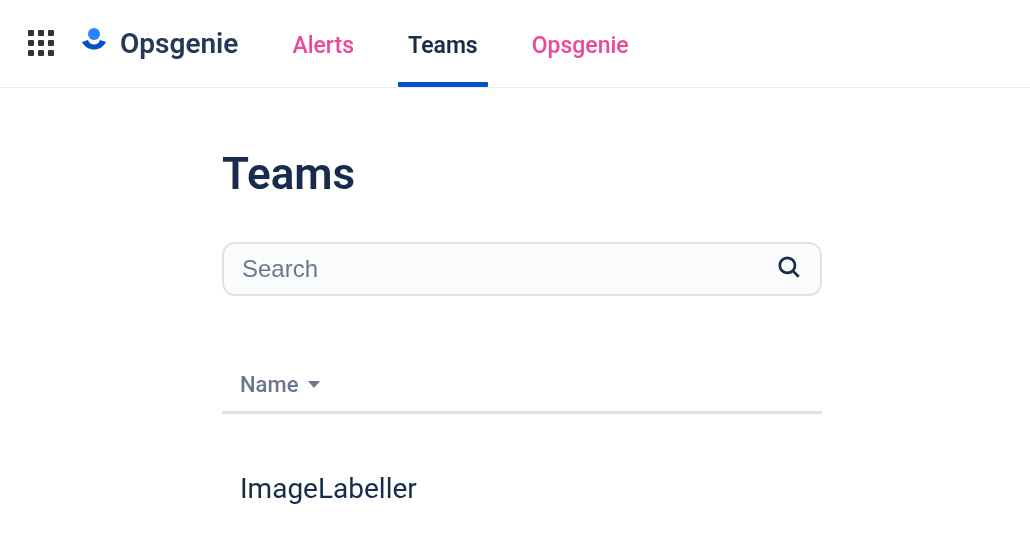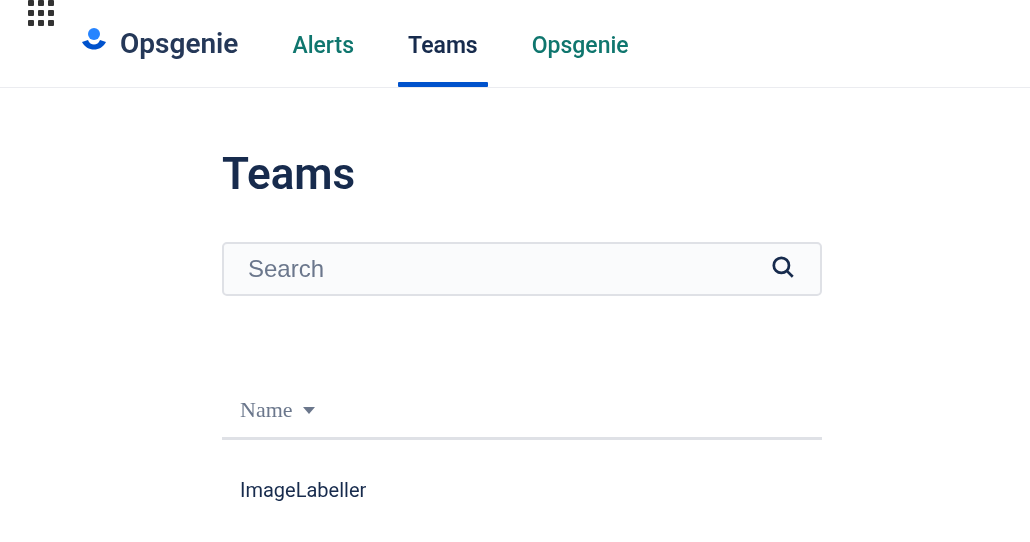--- a/index.html
+++ b/index.html
@@ -6,20 +6,21 @@
   body {
     font-family: -apple-system, BlinkMacSystemFont, "Segoe UI", Roboto, Helvetica, Arial, sans-serif;
     background: #fff;
     color: #172B4D;
     width: 1030px;
     height: 542px;
     overflow: hidden;
   }
   .topbar {
     display: flex;
+    align-items: center;
     height: 88px;
     border-bottom: 1px solid #EBECF0;
     padding: 0 24px 0 28px;
     position: relative;
   }
   .app-switcher {
     width: 28px; height: 28px;
     display: grid;
     grid-template-columns: repeat(3, 6px);
     grid-template-rows: repeat(3, 6px);
@@ -29,21 +30,21 @@
   }
   .app-switcher span { background: #333; border-radius: 1px; }
   .logo-block { display: flex; align-items: center; margin-right: 50px; cursor: pointer; }
   .logo-block svg { width: 32px; height: 32px; }
   .logo-text {
     font-size: 28px; font-weight: 600; color: #253858; margin-left: 10px;
   }
   .nav { display: flex; align-items: center; gap: 46px; }
   .nav-item {
     font-size: 23px;
-    color: #0f766e;
+    color: #ec4899;
     font-weight: 500;
     padding: 30px 4px 26px 4px;
     cursor: pointer;
     position: relative;
   }
   .nav-item.active {
     color: #172B4D;
     font-weight: 600;
   }
   .nav-item.active::after {
@@ -60,26 +61,26 @@
   }
   .page-title {
     font-size: 44px;
     font-weight: 600;
     color: #172B4D;
     margin-bottom: 42px;
   }
   .search-wrap {
     width: 600px;
     border: 2px solid #DFE1E6;
-    border-radius: 5px;
+    border-radius: 13px;
     background: #FAFBFC;
     display: flex;
     align-items: center;
-    padding: 10px 24px;
-    margin-bottom: 101px;
+    padding: 10px 18px;
+    margin-bottom: 76px;
   }
   .search-input {
     flex: 1;
     border: none;
     background: transparent;
     outline: none;
     font-size: 24px;
     color: #6B778C;
   }
   .search-input::placeholder { color: #6B778C; }
@@ -89,34 +90,34 @@
     display: flex;
     align-items: center;
     padding: 0 18px 14px 18px;
     border-bottom: 3px solid #DFE1E6;
     cursor: pointer;
   }
   .col-label {
     font-size: 22px;
     color: #6B778C;
     font-weight: 500;
-    font-family: Liberation Serif, serif;
   }
   .caret {
     margin-left: 10px;
     width: 0; height: 0;
     border-left: 6px solid transparent;
     border-right: 6px solid transparent;
     border-top: 7px solid #6B778C;
   }
   .table-row {
     padding: 38px 18px;
-    font-size: 20px;
+    font-size: 28px;
     color: #172B4D;
     cursor: pointer;
+    margin-top: 20px;
   }
 </style>
 </head>
 <body>
 
 <div class="topbar">
   <div class="app-switcher">
     <span></span>
       <span></span>
       <span></span>

